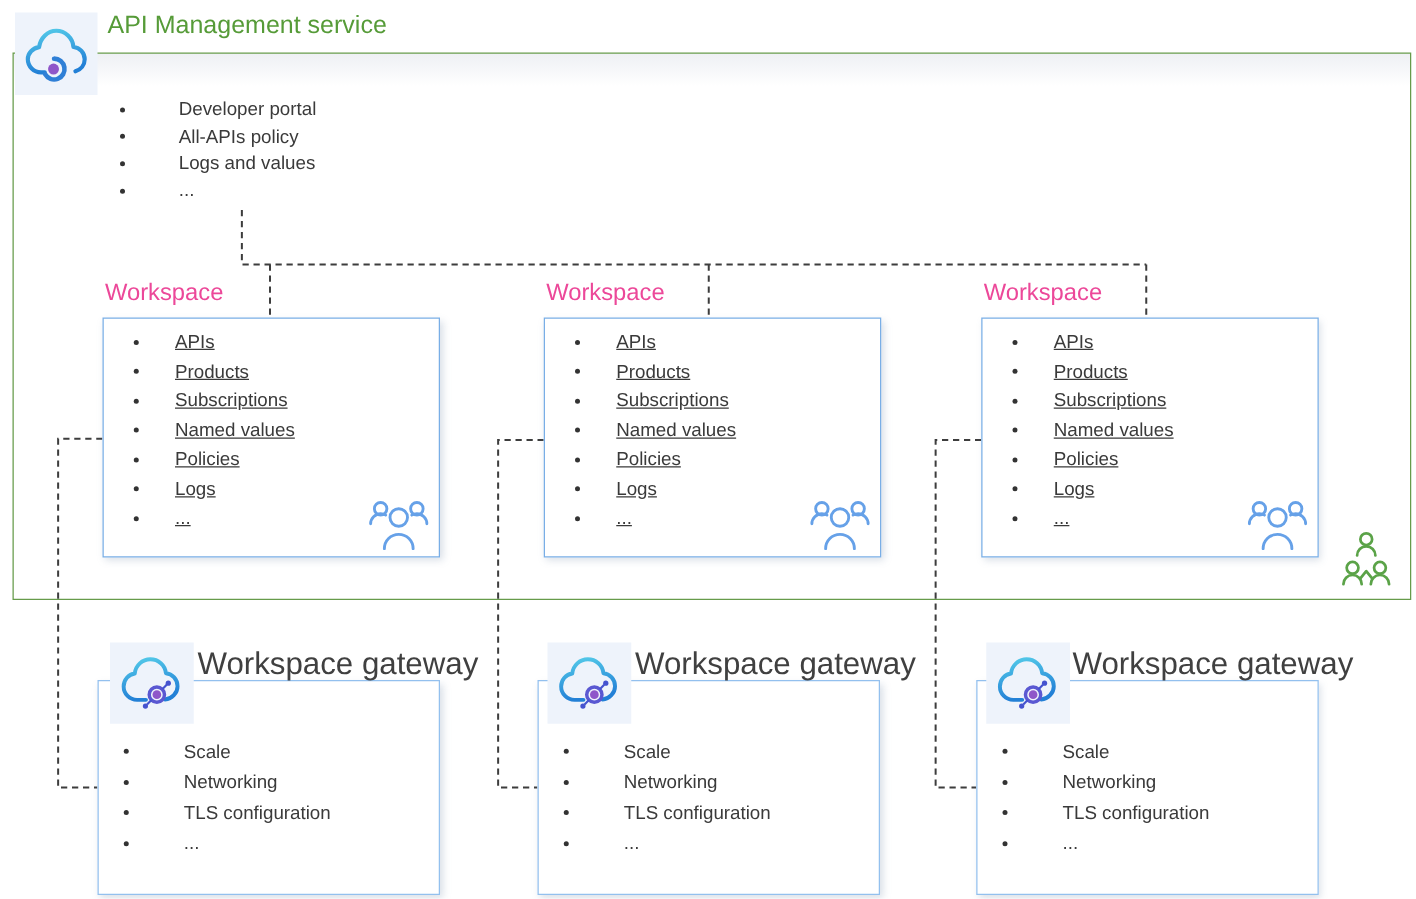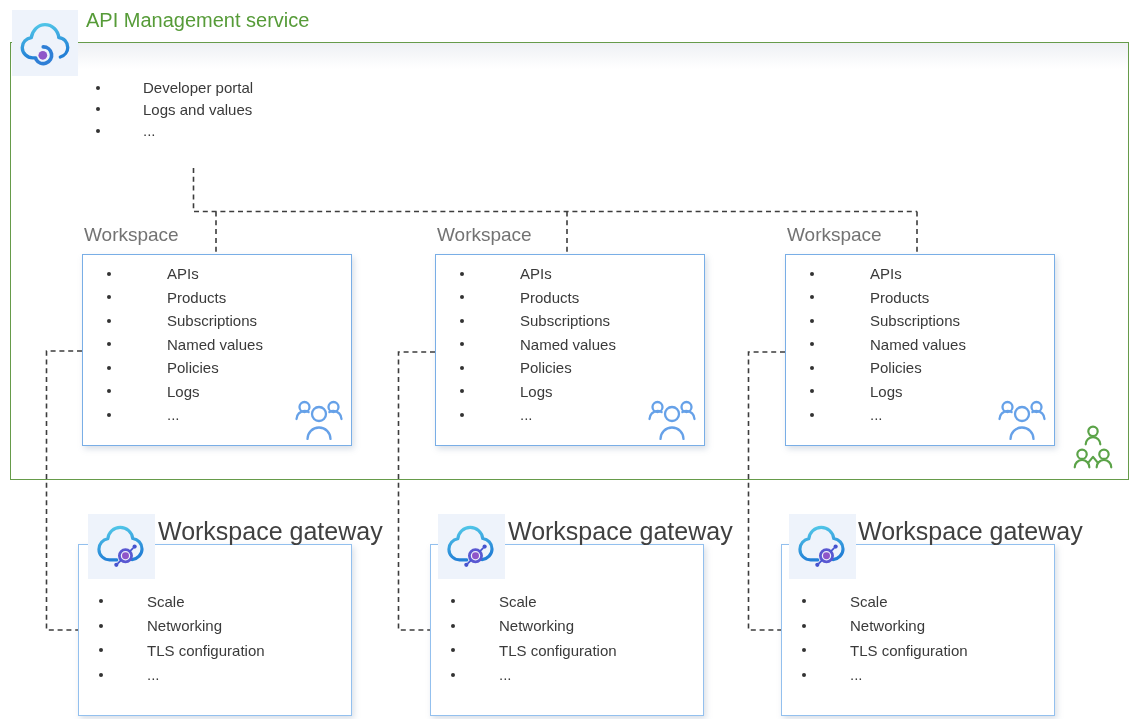--- a/index.html
+++ b/index.html
@@ -20,24 +20,24 @@
   .bullet{width:4px;height:4px;border-radius:50%;background:#333;flex:none;}
   .row .label{color:#3a3a3a;font-size:15px;white-space:nowrap;}
   .service-list{left:96px;top:77px;}
   .service-list .row{height:21.6px;}
   .service-list .label{margin-left:43px;}
 
   
   .panel{background:#ffffff;z-index:2;box-shadow:2px 3px 6px rgba(120,140,170,.28);}
   .ws-panel{border:1.4px solid #79aee6;width:268px;height:190px;top:254px;}
   .ws1{left:82px;} .ws2{left:435px;} .ws3{left:785px;}
-  .ws-title{top:224px;font-size:19px;color:#737373;z-index:3;white-space:nowrap;}
+  .ws-title{top:224px;font-size:19px;color:#ec4899;z-index:3;white-space:nowrap;}
   .ws-list{left:24px;top:7px;position:absolute;}
   .ws-list .row{height:23.5px;}
-  .ws-list .label{margin-left:56px;}
+  .ws-list .label{margin-left:29px;text-decoration:underline;}
   .people-icon{position:absolute;right:8px;bottom:5px;}
 
   
   .gw-panel{border:1.4px solid #93c0ee;width:272px;height:170px;top:544px;}
   .gw1{left:78px;} .gw2{left:430px;} .gw3{left:781px;}
   .gw-title{top:517px;font-size:25px;color:#404040;z-index:4;white-space:nowrap;}
   .gw-icon-tile{width:67px;height:65px;top:514px;z-index:4;}
   .gw-list{left:20px;top:44px;position:absolute;}
   .gw-list .row{height:24.5px;}
   .gw-list .label{margin-left:44px;text-align:right;}
@@ -71,20 +71,24 @@
     <path d="M30 36.5 A9.5 9.5 0 1 1 21.8 50.7" fill="none" stroke="#2f7fd6" stroke-width="4.2" stroke-linecap="round"></path>
     <circle cx="29.5" cy="46" r="5" fill="#8f56c9"></circle>
   </svg>
 </div>
 <div class="abs service-title">API Management service</div>
 
 <div class="abs list service-list">
   <div class="row">
       <span class="bullet"></span>
       <span class="label">Developer portal</span>
+    </div>
+  <div class="row">
+      <span class="bullet"></span>
+      <span class="label">All-APIs policy</span>
     </div>
   <div class="row">
       <span class="bullet"></span>
       <span class="label">Logs and values</span>
     </div>
   <div class="row">
       <span class="bullet"></span>
       <span class="label">...</span>
     </div>
 </div>

